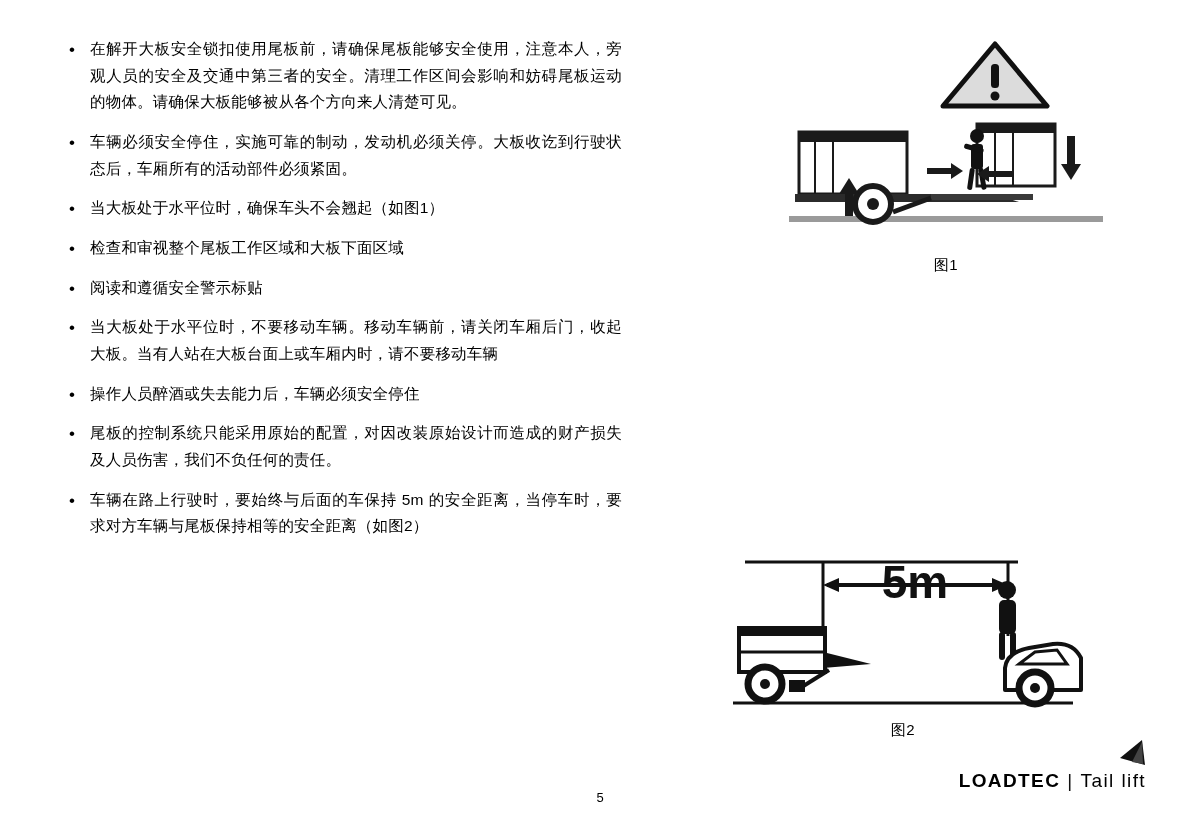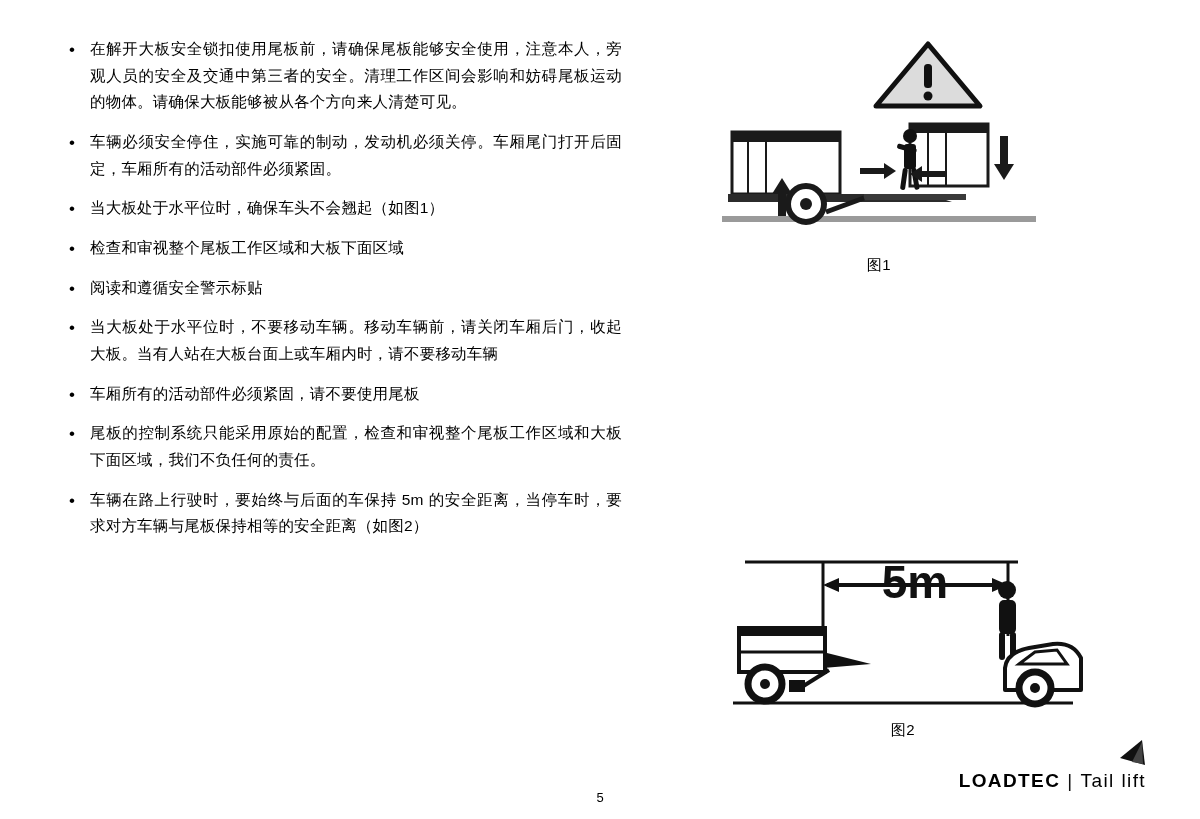--- a/index.html
+++ b/index.html
@@ -83,21 +83,21 @@
     content: "•";
     position: absolute;
     left: 3px;
     top: -1px;
     font-size: 17px;
   }
 
   
   .right-col {
     position: absolute;
-    left: 644px;
+    left: 711px;
     top: 40px;
     width: 470px;
   }
   .fig {
     position: relative;
     text-align: center;
   }
   .fig-caption {
     font-size: 15px;
     margin-top: 6px;
@@ -163,31 +163,31 @@
 </style>
 </head>
 <body>
 
 <div class="page">
 
   <div class="left-col">
 
     <ul class="bullets">
       <li>在解开大板安全锁扣使用尾板前，请确保尾板能够安全使用，注意本人，旁观人员的安全及交通中第三者的安全。清理工作区间会影响和妨碍尾板运动的物体。请确保大板能够被从各个方向来人清楚可见。</li>
-      <li>车辆必须安全停住，实施可靠的制动，发动机必须关停。车厢尾门打开后固定，车厢所有的活动部件必须紧固。</li>
+      <li>车辆必须安全停住，实施可靠的制动，发动机必须关停。大板收讫到行驶状态后，车厢所有的活动部件必须紧固。</li>
       <li class="tight">当大板处于水平位时，确保车头不会翘起（如图1）</li>
       <li class="tight">检查和审视整个尾板工作区域和大板下面区域</li>
     </ul>
 
 
     <ul class="bullets">
       <li class="loose">阅读和遵循安全警示标贴</li>
       <li class="loose">当大板处于水平位时，不要移动车辆。移动车辆前，请关闭车厢后门，收起大板。当有人站在大板台面上或车厢内时，请不要移动车辆</li>
-      <li class="loose">车厢所有的活动部件必须紧固，请不要使用尾板</li>
-      <li class="loose">尾板的控制系统只能采用原始的配置，检查和审视整个尾板工作区域和大板下面区域，我们不负任何的责任。</li>
+      <li class="loose">操作人员醉酒或失去能力后，车辆必须安全停住</li>
+      <li class="loose">尾板的控制系统只能采用原始的配置，对因改装原始设计而造成的财产损失及人员伤害，我们不负任何的责任。</li>
       <li>车辆在路上行驶时，要始终与后面的车保持 5m 的安全距离，当停车时，要求对方车辆与尾板保持相等的安全距离（如图2）</li>
     </ul>
   </div>
 
   <div class="right-col">
     <div class="fig">
       <div class="fig1-art">
         <svg viewBox="0 0 330 210" width="330" height="210">
 
           <rect x="8" y="176" width="314" height="6" fill="#9a9a9a"></rect>

